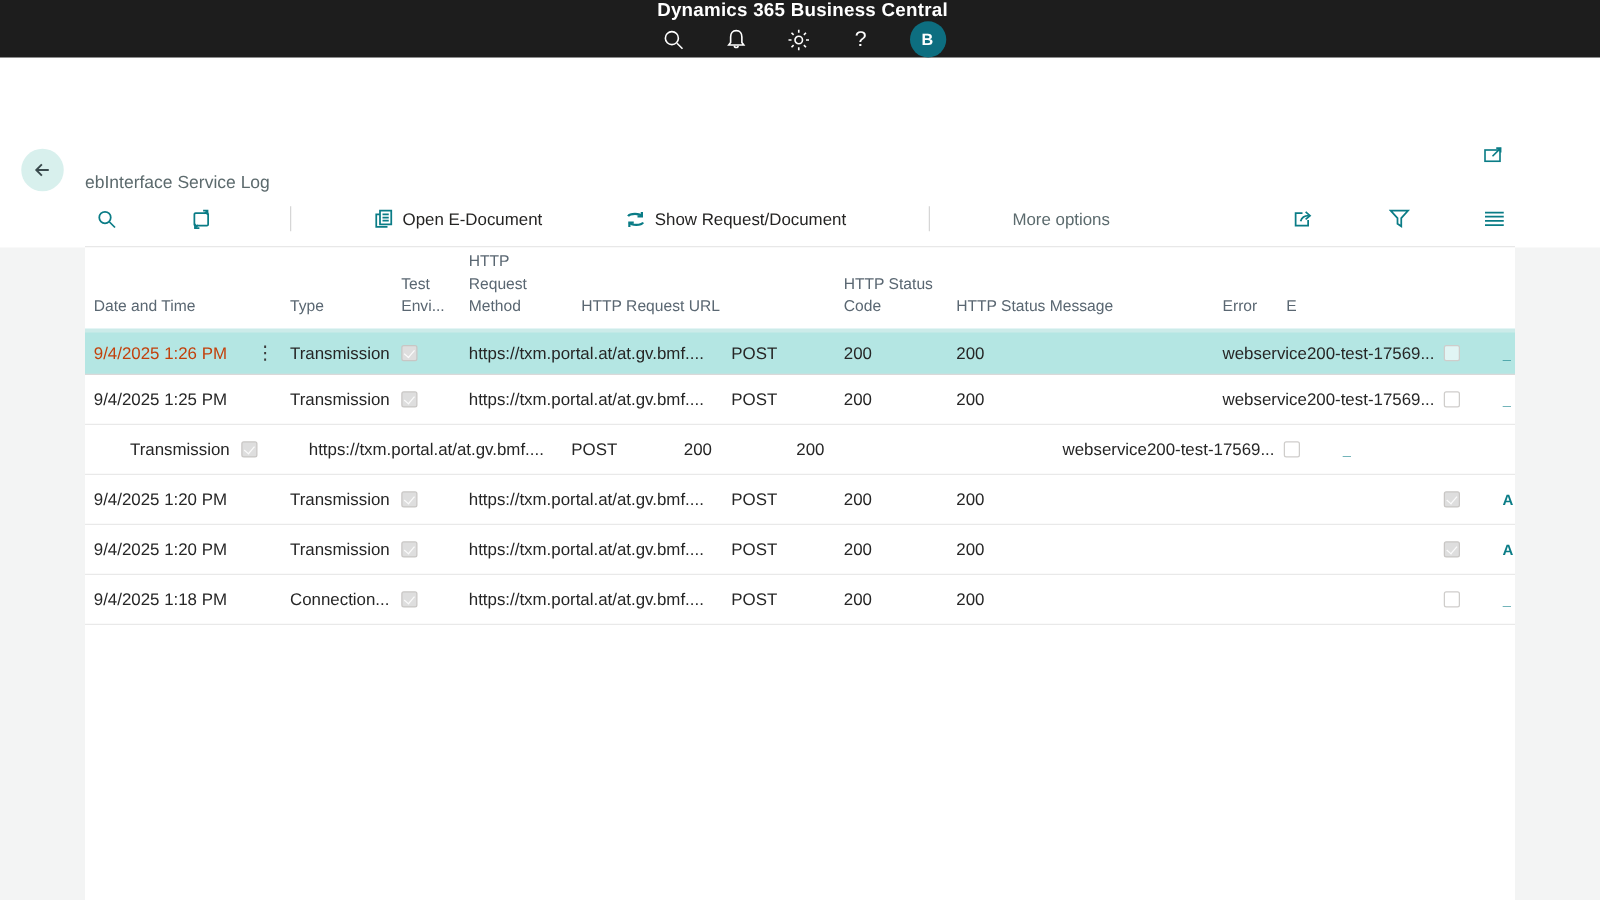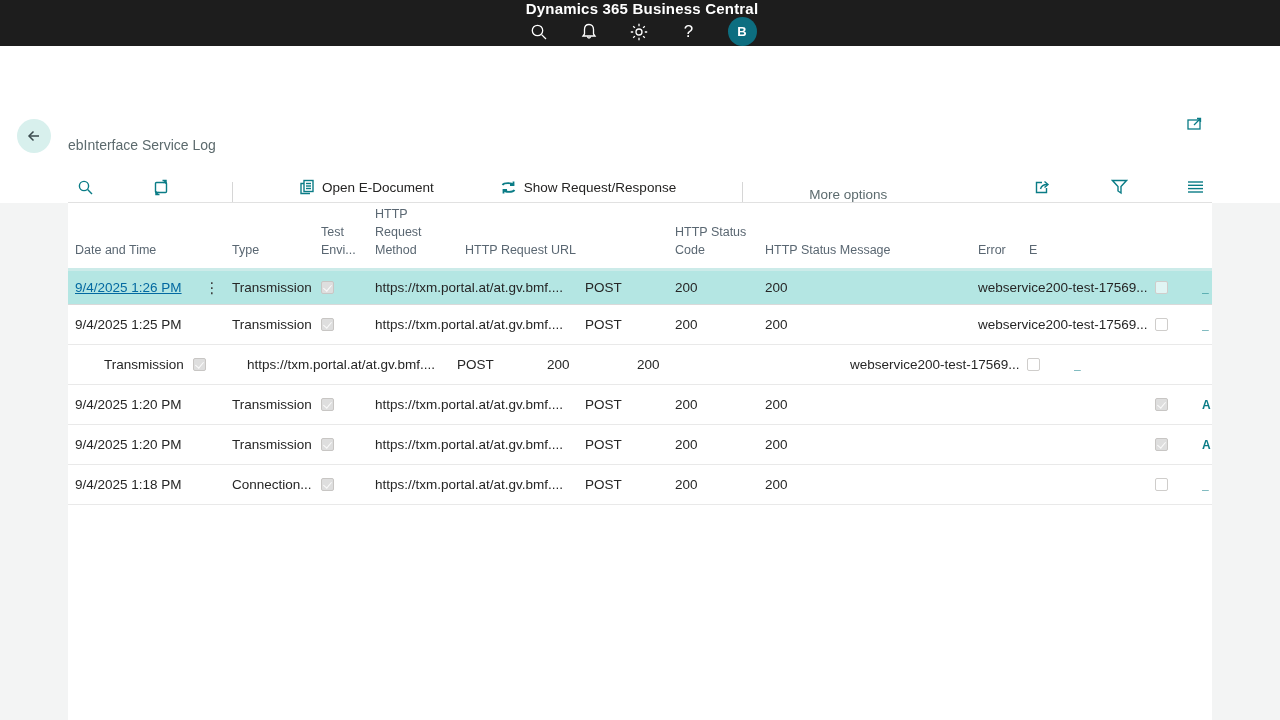--- a/index.html
+++ b/index.html
@@ -22,22 +22,22 @@
   .page-header { height:59px; background:#fff; display:flex; align-items:flex-end; position:relative;margin-top:48px; }
   .back-btn { width:34px; height:34px; border-radius:50%; background:#d8f0ed; margin-left:17px;
     display:flex; align-items:center; justify-content:center; cursor:pointer; }
   .back-btn svg { stroke:#3a4a4d; fill:none; stroke-width:1.5; }
   .page-title { margin-left:17px; font-size:14px; color:#5c6a6d; }
   .popout { position:absolute; right:75px; top:22px; width:18px; height:16px; cursor:pointer; }
   .popout svg { stroke:#0a7c86; fill:none; stroke-width:1.3; }
 
   
   .toolbar-strip { height:45px; background:#fff; }
-  .toolbar { margin:5px 68px; height:100%; border-bottom:1px solid #e1e1e1;
-    display:flex; align-items:flex-end;gap:42px; }
+  .toolbar { margin:0 68px; height:100%; border-bottom:1px solid #e1e1e1;
+    display:flex; align-items:center;gap:42px; }
   .tool-icon-btn { width:34px; height:30px; display:flex; align-items:center; justify-content:center; cursor:pointer; }
   .tool-icon-btn svg { stroke:#0a7c86; fill:none; stroke-width:1.4; }
   .v-divider { width:1px; height:20px; background:#d6d6d6; margin:0 12px; }
   .action-btn { display:flex; align-items:center; gap:7px; padding:0 12px; height:30px;
     font-size:13.5px; color:#252423; cursor:pointer; white-space:nowrap; }
   .action-btn svg { stroke:#0a7c86; fill:none; stroke-width:1.4; }
   .more-options { font-size:13.5px; color:#5c6b6e; padding:0 12px; cursor:pointer; }
   .toolbar-spacer { flex:1; }
 
   
@@ -59,21 +59,21 @@
 
   
   .row { display:flex; height:40px; border-bottom:1px solid #e9e9e9; background:#fff;
     align-items:center; cursor:pointer; }
   .row.selected { background:#b4e6e3; border-top:3px solid #ccebe9; height:37px; border-bottom-color:#d9d9d9; }
   .cell { padding:0 4px; font-size:13.5px; color:#262626; white-space:nowrap; overflow:hidden;
     display:flex; align-items:center; height:100%; }
   .cell.c-date { padding-left:7px; }
   .cell.c-error { padding-left:6px; }
   .cell.c-edge { padding:0; color:#0a7c86; font-weight:700; font-size:12px; }
-  .date-link { text-decoration:underline; color:#0369a1;text-align:center; }
+  .date-link { color:#c2410c;text-align:center; }
   .menu-dots { color:#3b3b3b; font-size:15px; width:100%; text-align:center; line-height:1; }
 
   .checkbox { width:13px; height:13px; border:1px solid #cfcdcb; border-radius:2px;
     background:rgba(255,255,255,.6); position:relative; flex:0 0 auto; }
   .checkbox.checked { background:#dedede; border-color:#c8c6c4; }
   .checkbox.checked::after { content:""; position:absolute; left:3px; top:1px; width:4px; height:7px;
     border:solid #fbfbfb; border-width:0 1.8px 1.8px 0; transform:rotate(40deg); }
 
   
   .hscroll { position:absolute; left:0; right:0; bottom:1px; height:14px; display:flex; align-items:center; }
@@ -162,21 +162,21 @@
         </svg>
       <span>Open E-Document</span>
     </div>
     <div class="action-btn">
       <svg width="17" height="15" viewBox="0 0 17 15" style="stroke-width:1.8">
           <path d="M2.5 5 C4 2.5 12 2.5 13.5 5"></path>
           <polyline points="13.5,1.5 13.5,5 10,5" fill="none"></polyline>
           <path d="M14.5 10 C13 12.5 5 12.5 3.5 10"></path>
           <polyline points="3.5,13.5 3.5,10 7,10" fill="none"></polyline>
         </svg>
-      <span>Show Request/Response</span>
+      <span>Show Request/Document</span>
     </div>
     <div class="v-divider"></div>
     <div class="more-options">More options</div>
     <div class="toolbar-spacer"></div>
     <div class="tool-icon-btn">
       <svg width="18" height="16" viewBox="0 0 18 16">
           <polyline points="8,3.5 2.5,3.5 2.5,13.5 12.5,13.5 12.5,9"></polyline>
           <path d="M6.5 10 C7.5 6.5 10.5 5.5 13 5.5"></path>
           <polyline points="10.5,2.5 14,5.5 10.5,8.5"></polyline>
         </svg>

